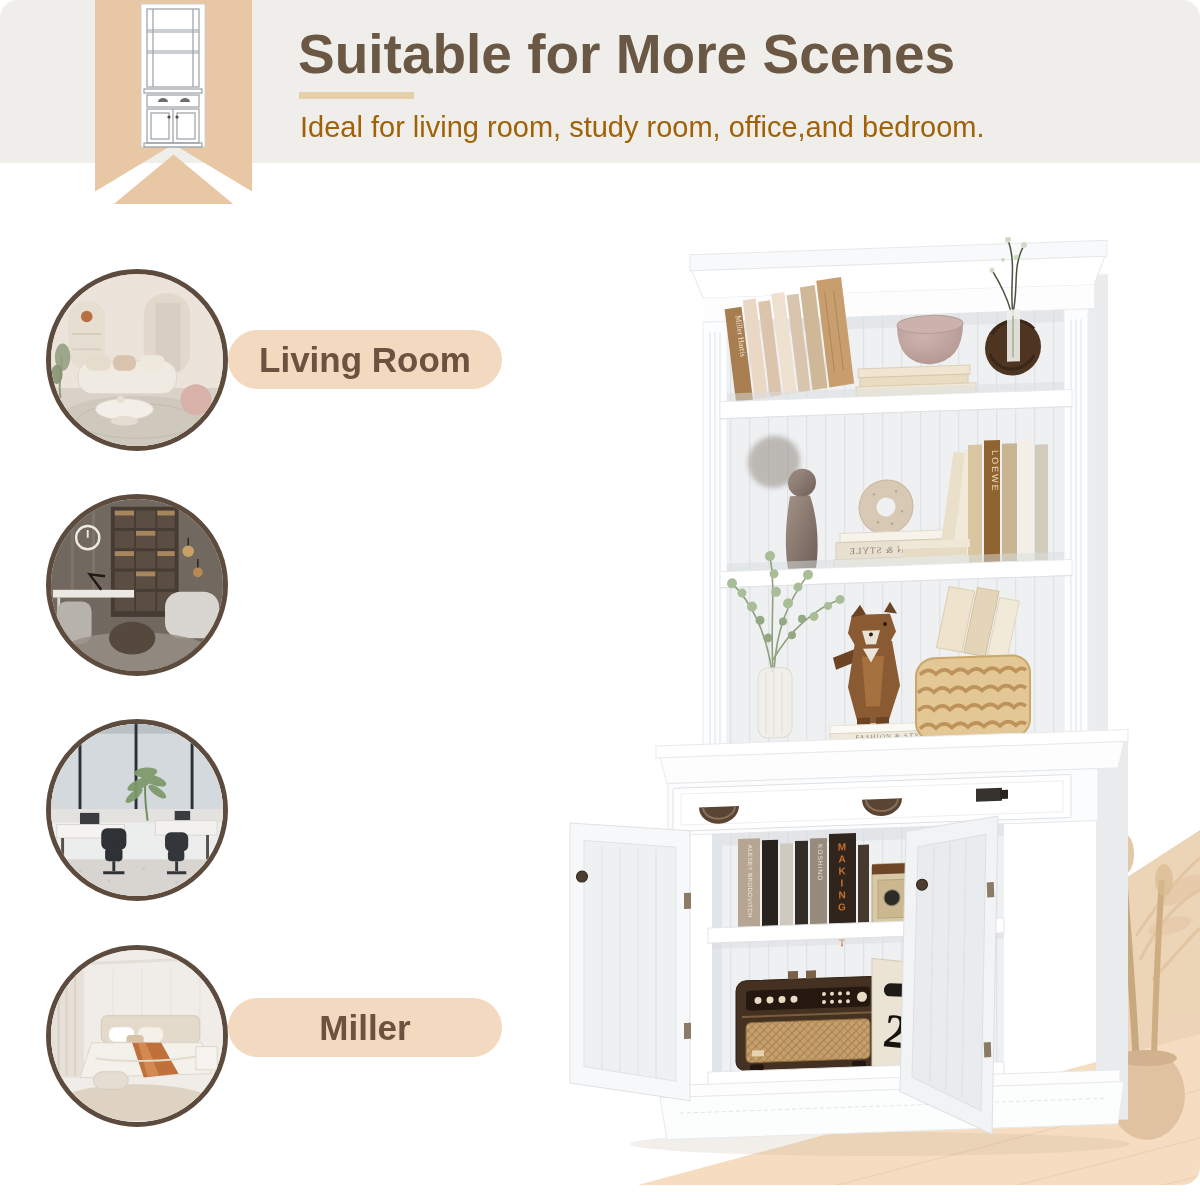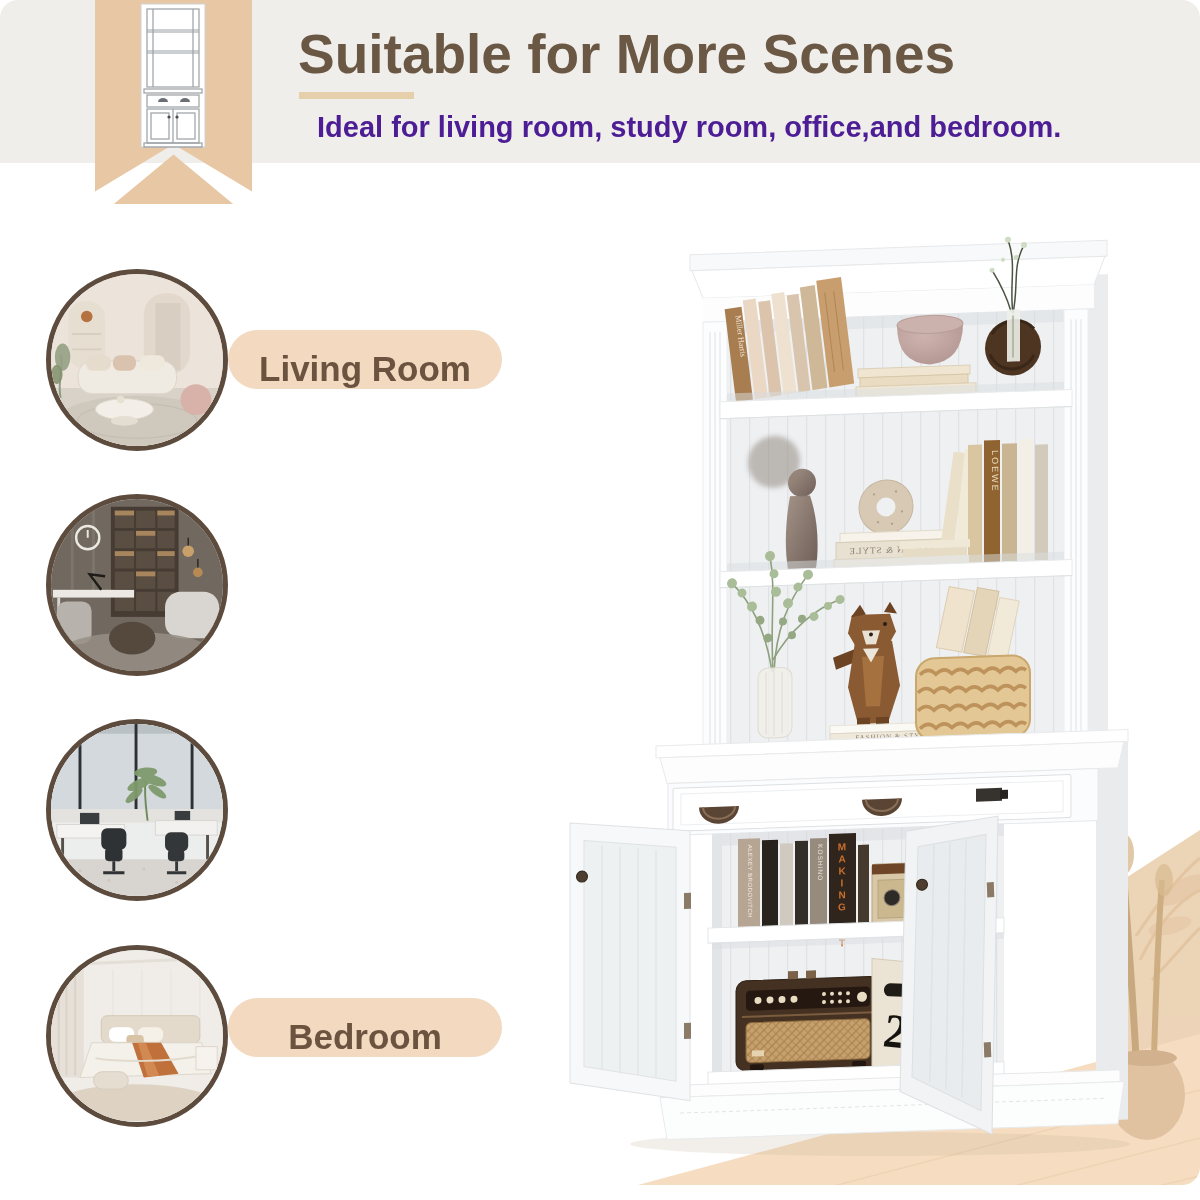--- a/index.html
+++ b/index.html
@@ -2,31 +2,31 @@
 <html><head>
 <meta charset="utf-8">
 <style>
   html,body{margin:0;padding:0;}
   .page{position:relative;width:1200px;height:1185px;background:#ffffff;overflow:hidden;
         font-family:"Liberation Sans", sans-serif;border-radius:18px;}
   
   .header-band{position:absolute;left:0;top:0;width:1200px;height:163px;background:#f0eeeb;}
   .title{position:absolute;left:298px;top:22px;font-size:55px;font-weight:800;color:#6b5844;letter-spacing:0px;}
   .title-underline{position:absolute;left:299px;top:92px;width:115px;height:7px;background:#e6cfab;}
-  .subtitle{position:absolute;left:317px;top:111px;font-size:29px;font-weight:700;color:#4c1d95;}
+  .subtitle{position:absolute;left:300px;top:111px;font-size:29px;font-weight:400;color:#a16207;}
   
   .ribbon{position:absolute;left:95px;top:0;width:157px;height:206px;z-index:3;}
   .ribbon-body{position:absolute;left:0;top:0;width:100%;height:100%;background:#e8c7a5;
       clip-path:polygon(0 0,100% 0,100% 93%,50% 70%,0 93%);}
   .ribbon-tail{position:absolute;left:0;top:0;width:100%;height:100%;background:#e8c7a5;
       clip-path:polygon(50% 75%,12% 99%,88% 99%);}
   .ribbon-icon{position:absolute;left:45px;top:3px;}
   
   .pill{position:absolute;left:228px;width:274px;height:59px;border-radius:30px;background:#f2d9c0;
-        display:flex;align-items:flex-end;justify-content:center;z-index:1;}
+        display:flex;align-items:center;justify-content:center;z-index:1;}
   .pill span{font-size:35px;font-weight:600;color:#6b5340;}
   .scene-circle{position:absolute;left:46px;width:172px;height:172px;border-radius:50%;
         border:5px solid #5d4c3e;overflow:hidden;z-index:2;background:#ddd;}
   .scene-circle svg{display:block;}
   .product{position:absolute;left:540px;top:190px;z-index:0;}
 </style>
 </head>
 <body>
 
 <div class="page">
@@ -63,21 +63,21 @@
           <rect x="4" y="140" width="58" height="4"></rect>
         </g>
       </svg>
     </div>
   </div>
 
   <div class="pill" style="top:330px">
     <span>Living Room</span>
     </div>
   <div class="pill" style="top:998px">
-    <span>Bedroom</span>
+    <span>Miller</span>
     </div>
 
   <div class="scene-circle" style="top:269px">
     <svg width="172" height="172" viewBox="0 0 178 178">
       <rect width="178" height="178" fill="#ece4da"></rect>
       <rect x="0" y="118" width="178" height="60" fill="#d9d2c8"></rect>
       <ellipse cx="89" cy="152" rx="82" ry="26" fill="#cfc8bd"></ellipse>
       <ellipse cx="89" cy="152" rx="62" ry="18" fill="none" stroke="#c2bbb0" stroke-width="1"></ellipse>
       <rect x="18" y="28" width="38" height="70" rx="17" fill="#e7ded2"></rect>
       <circle cx="37" cy="44" r="6" fill="#b5713f"></circle>

